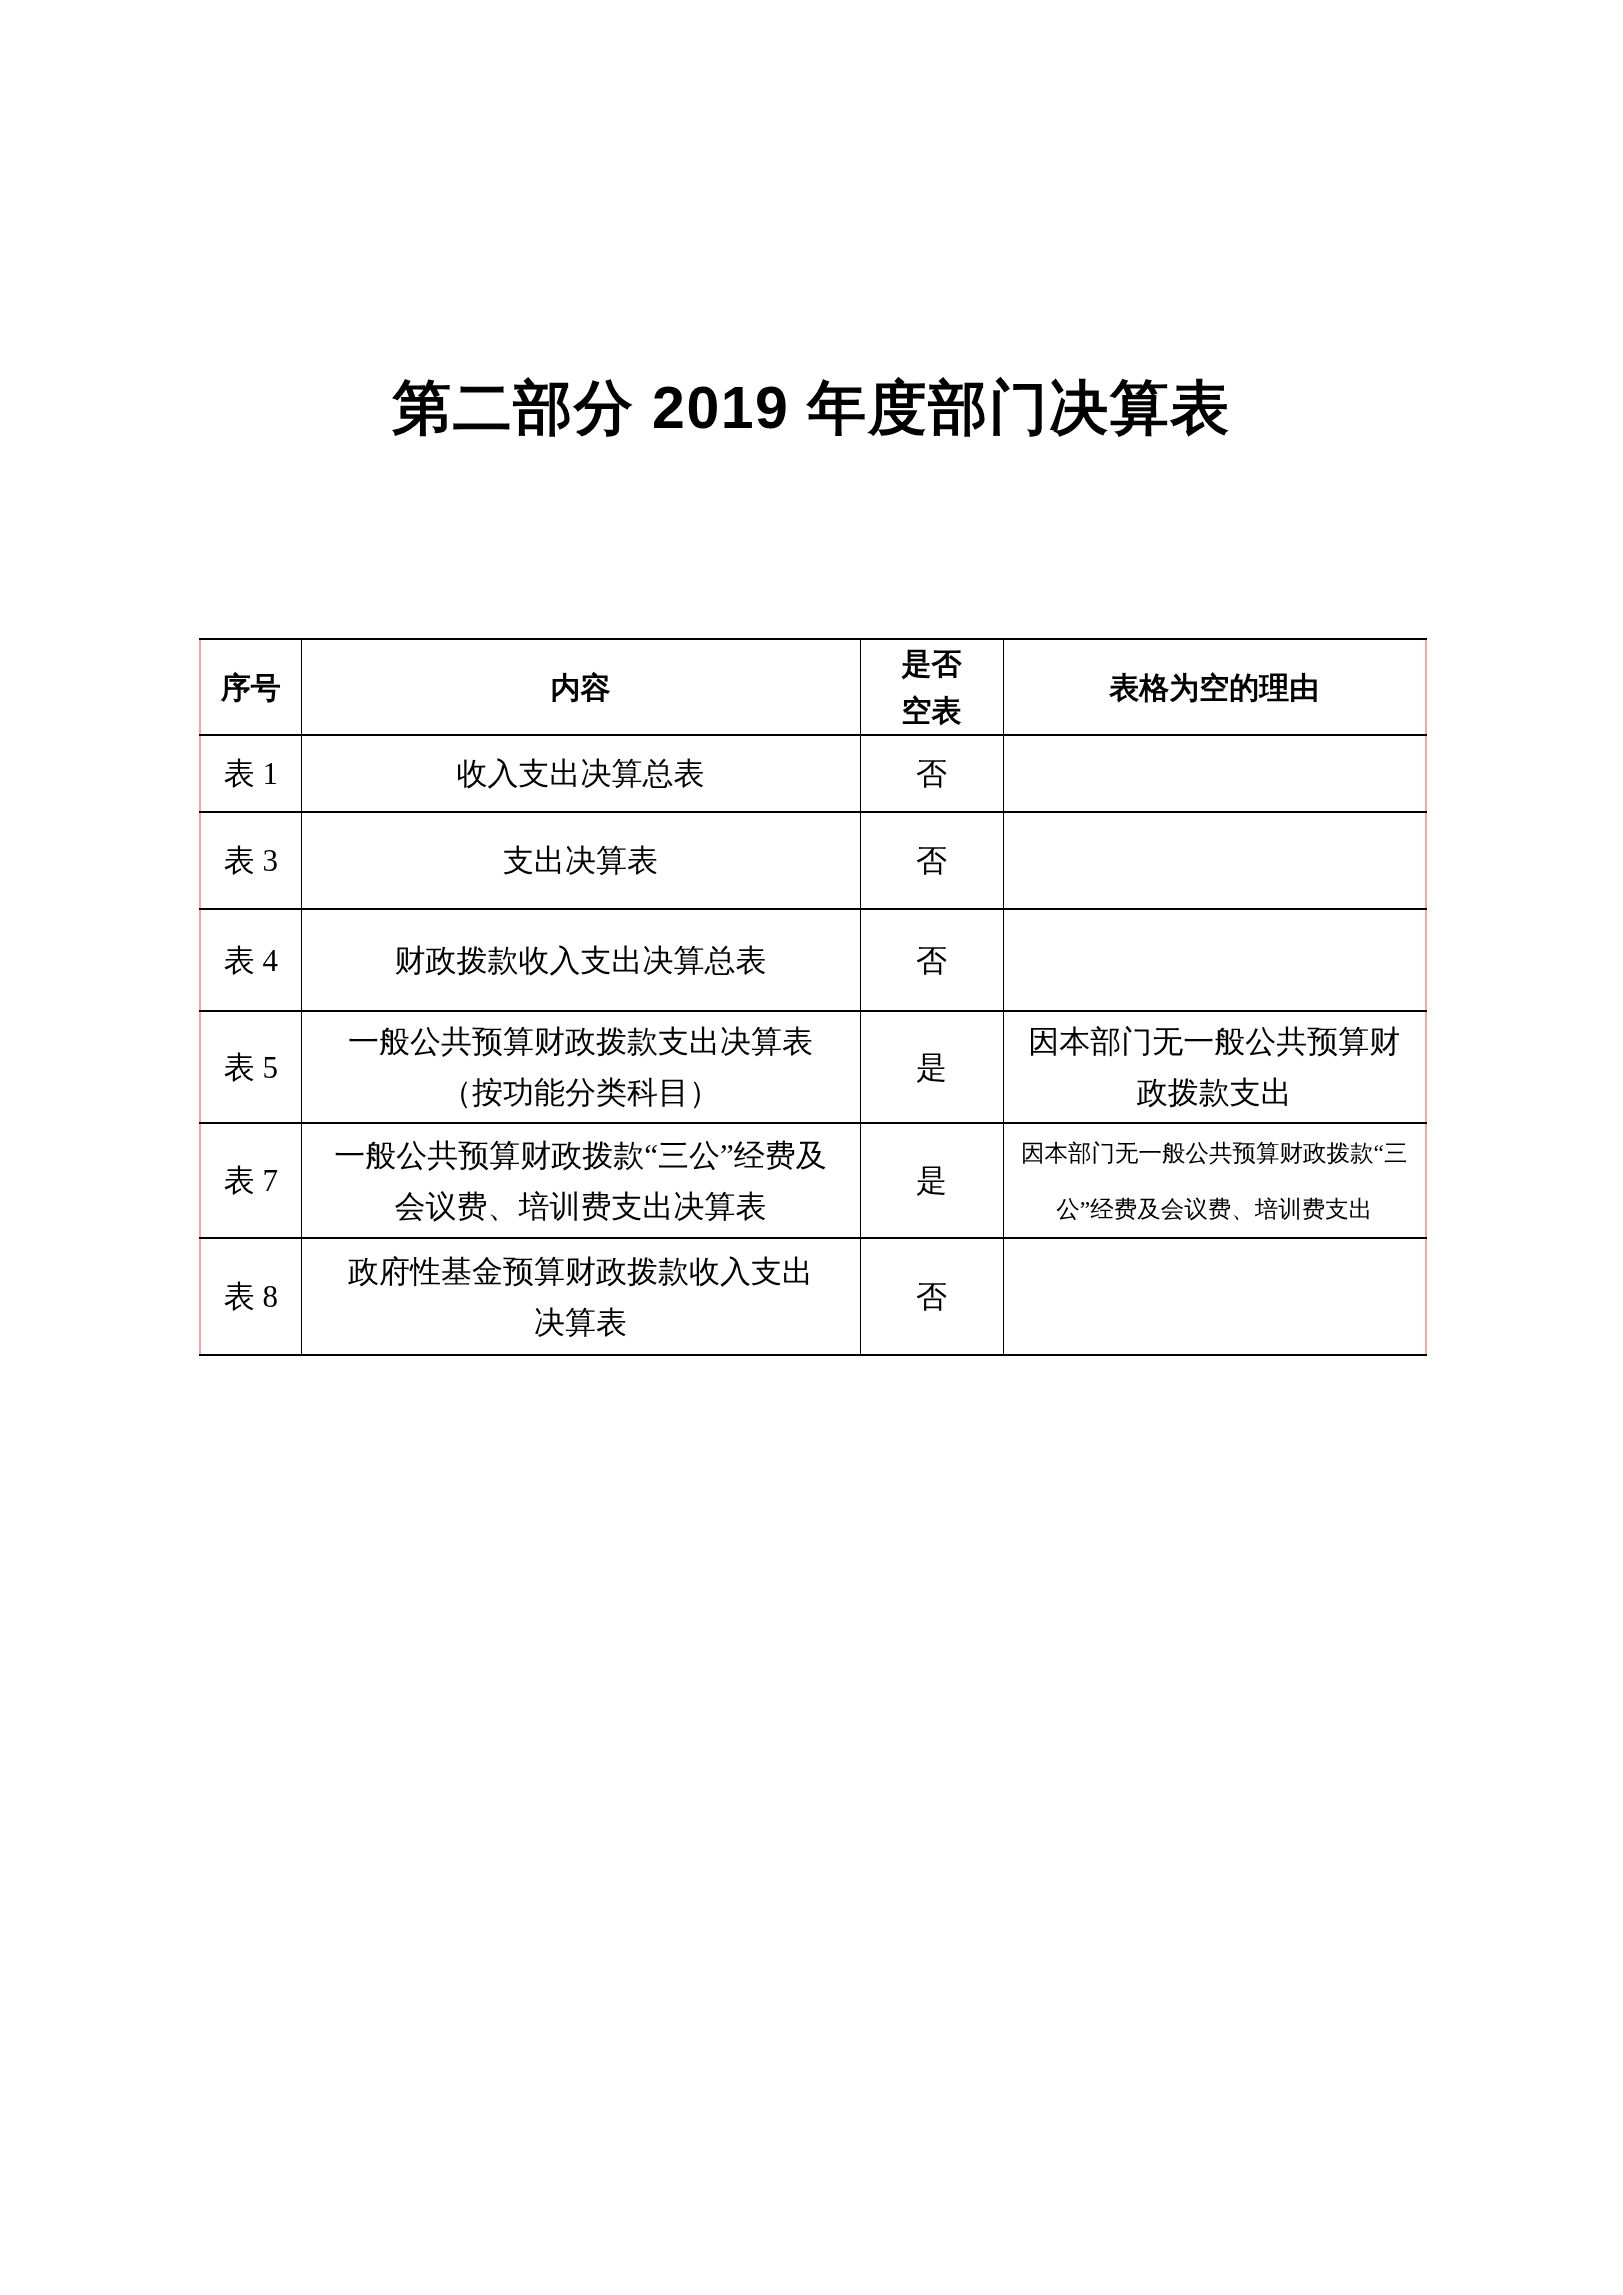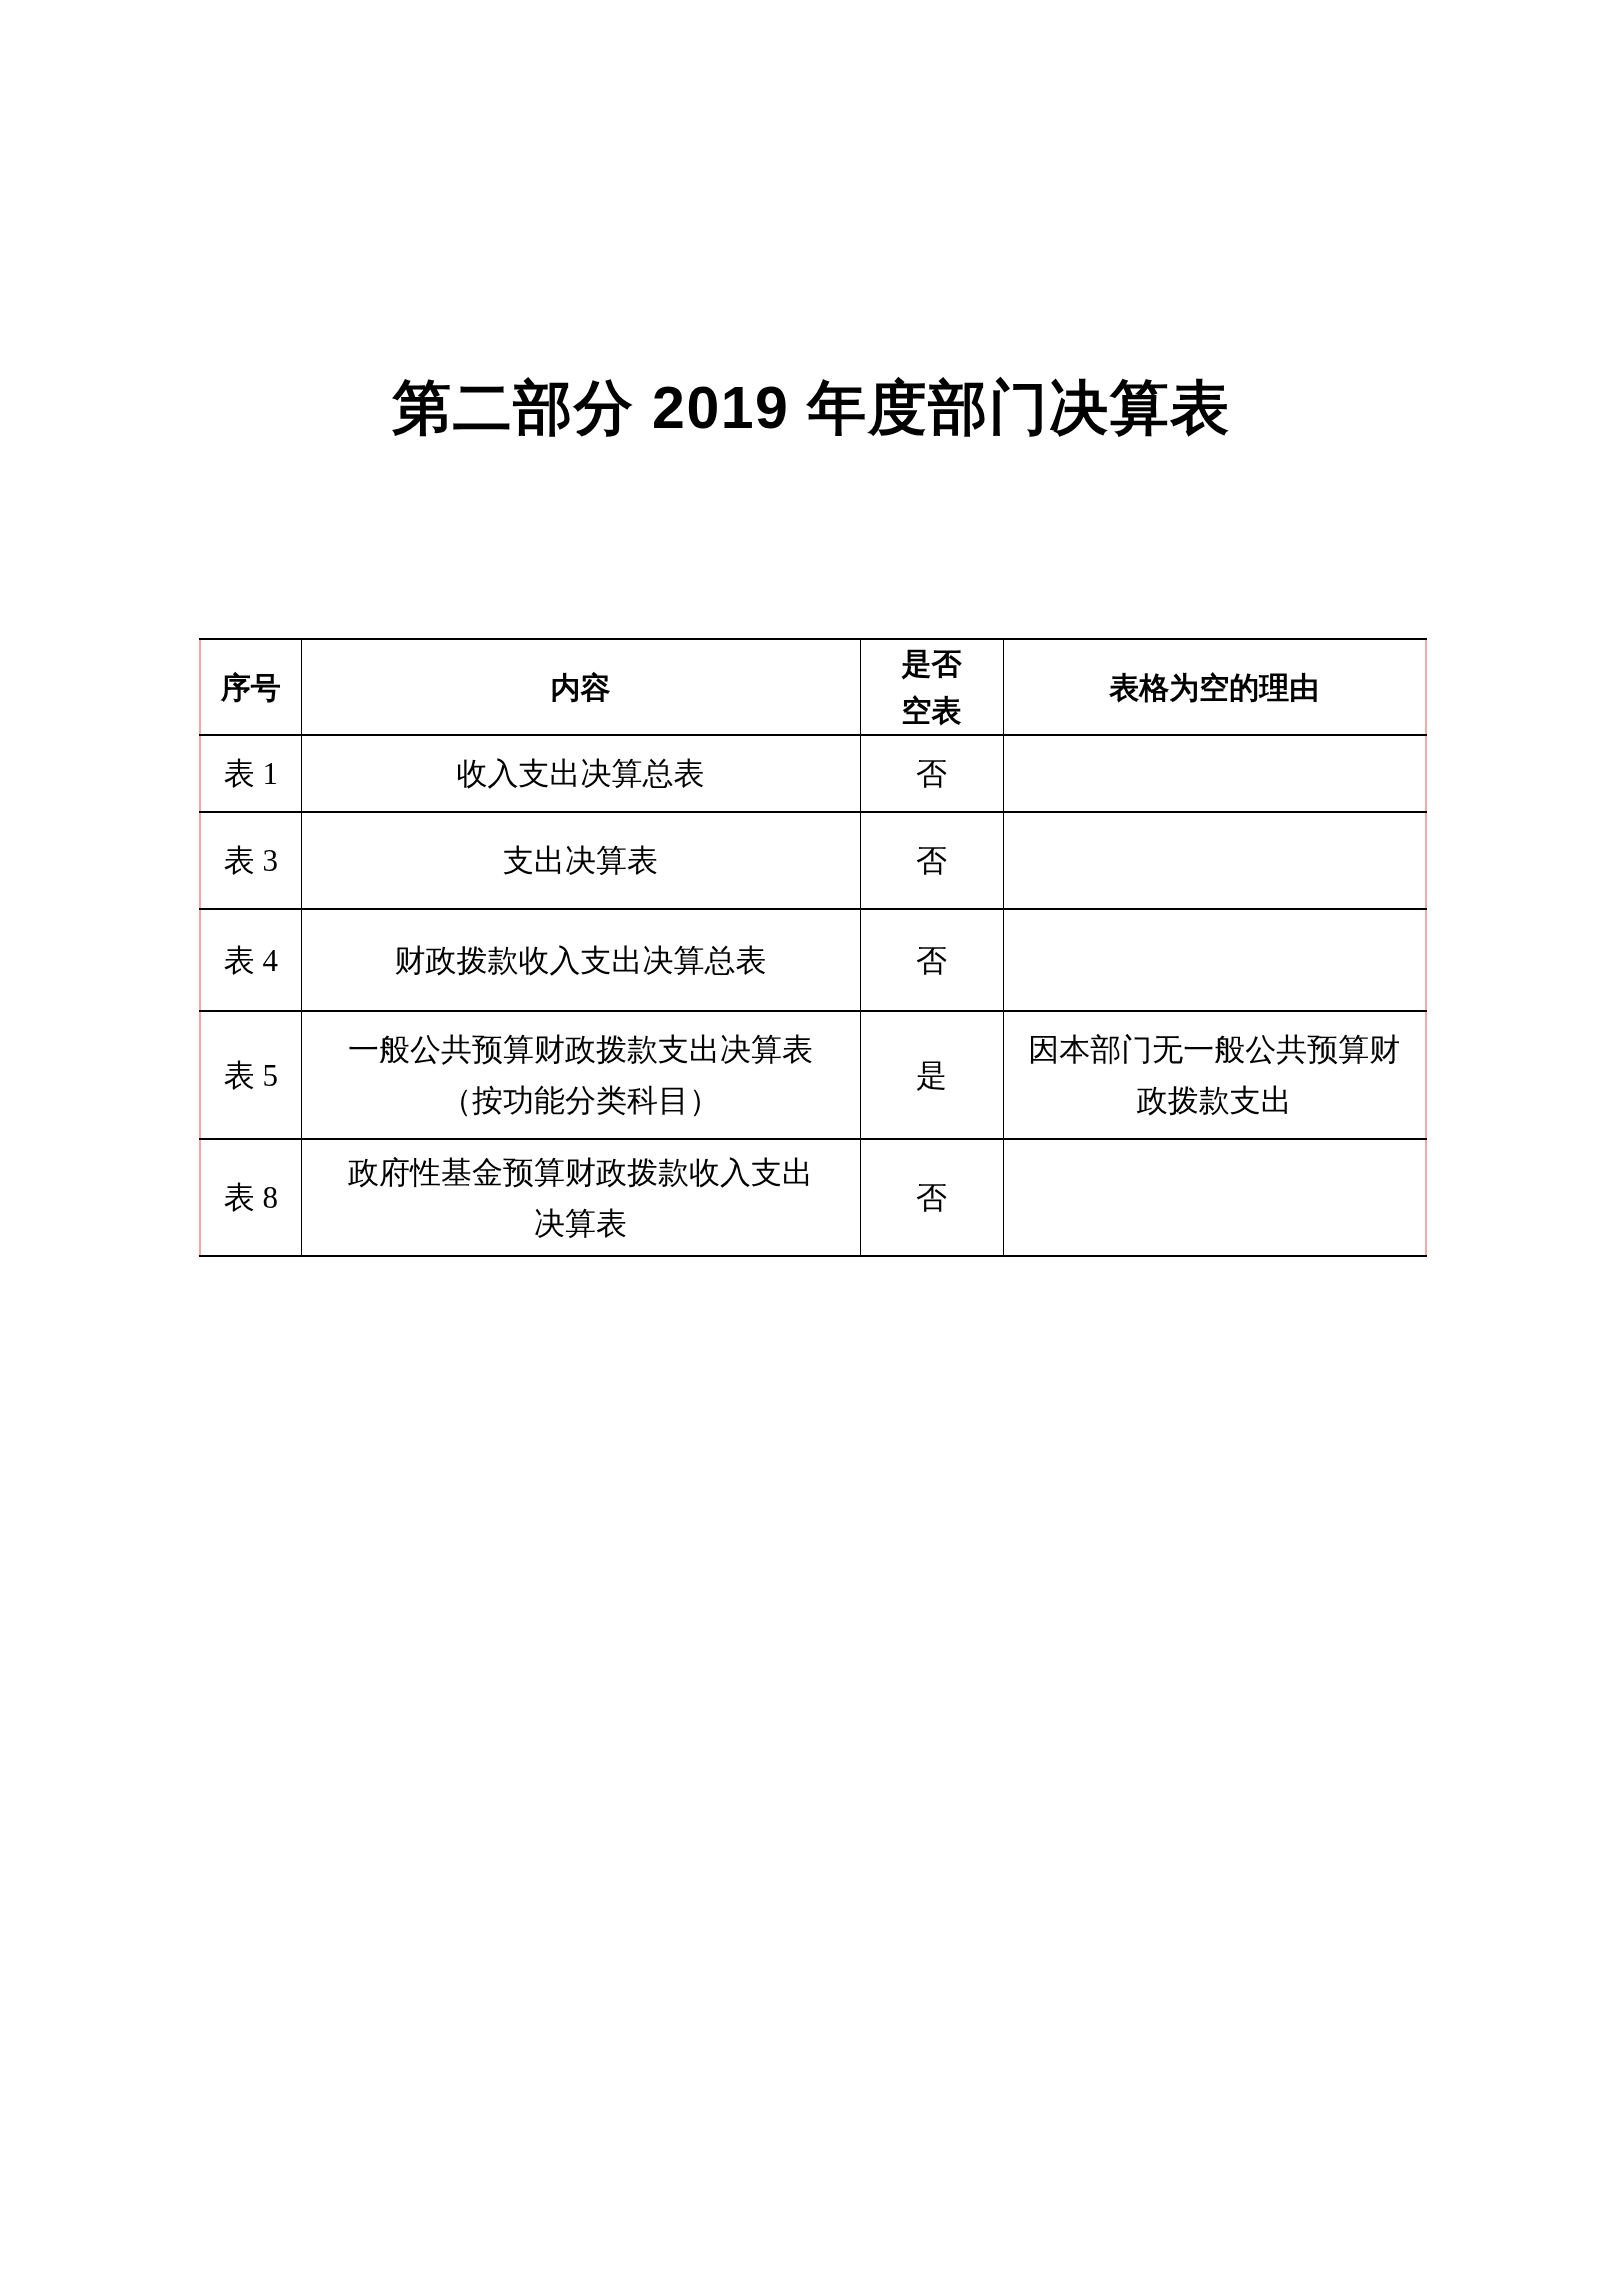--- a/index.html
+++ b/index.html
@@ -66,21 +66,21 @@
   .pre { white-space: pre-line; }
   .small-reason span {
     font-size: 23.5px;
     line-height: 55px;
   }
   tr.h-header { height: 92px; }
   tr.r0 { height: 77px; }
   tr.r1 { height: 105px; }
   tr.r2 { height: 97px; }
   tr.r3 { height: 102px; }
-  tr.r4 { height: 128px; }
+  tr.r4 { height: 112px; }
   tr.r5 { height: 118px; }
   tr.r6 { height: 115px; }
   tr.r7 { height: 117px; }
 </style>
 </head>
 <body>
 
 <div class="page-title">第二部分 2019 年度部门决算表</div>
 
 <table class="doc-table">
@@ -125,20 +125,28 @@
     <td class="left pre"><span class="pre"></span></td>
   </tr>
   <tr class="r4">
     <td class="center"><span>表 5</span></td>
     <td class="left pre"><span class="pre">一般公共预算财政拨款支出决算表
 （按功能分类科目）</span></td>
     <td class="center"><span>是</span></td>
     <td class="left pre"><span class="pre">因本部门无一般公共预算财
 政拨款支出</span></td>
   </tr>
+  <tr class="r6">
+    <td class="center"><span>表 7</span></td>
+    <td class="left pre"><span class="pre">一般公共预算财政拨款“三公”经费及
+会议费、培训费支出决算表</span></td>
+    <td class="center"><span>是</span></td>
+    <td class="left pre small-reason"><span class="pre">因本部门无一般公共预算财政拨款“三
+公”经费及会议费、培训费支出</span></td>
+  </tr>
   <tr class="r7">
     <td class="center"><span>表 8</span></td>
     <td class="left pre"><span class="pre">政府性基金预算财政拨款收入支出
 决算表</span></td>
     <td class="center"><span>否</span></td>
     <td class="left pre"><span class="pre"></span></td>
   </tr>
 </tbody>
   </table>
 

